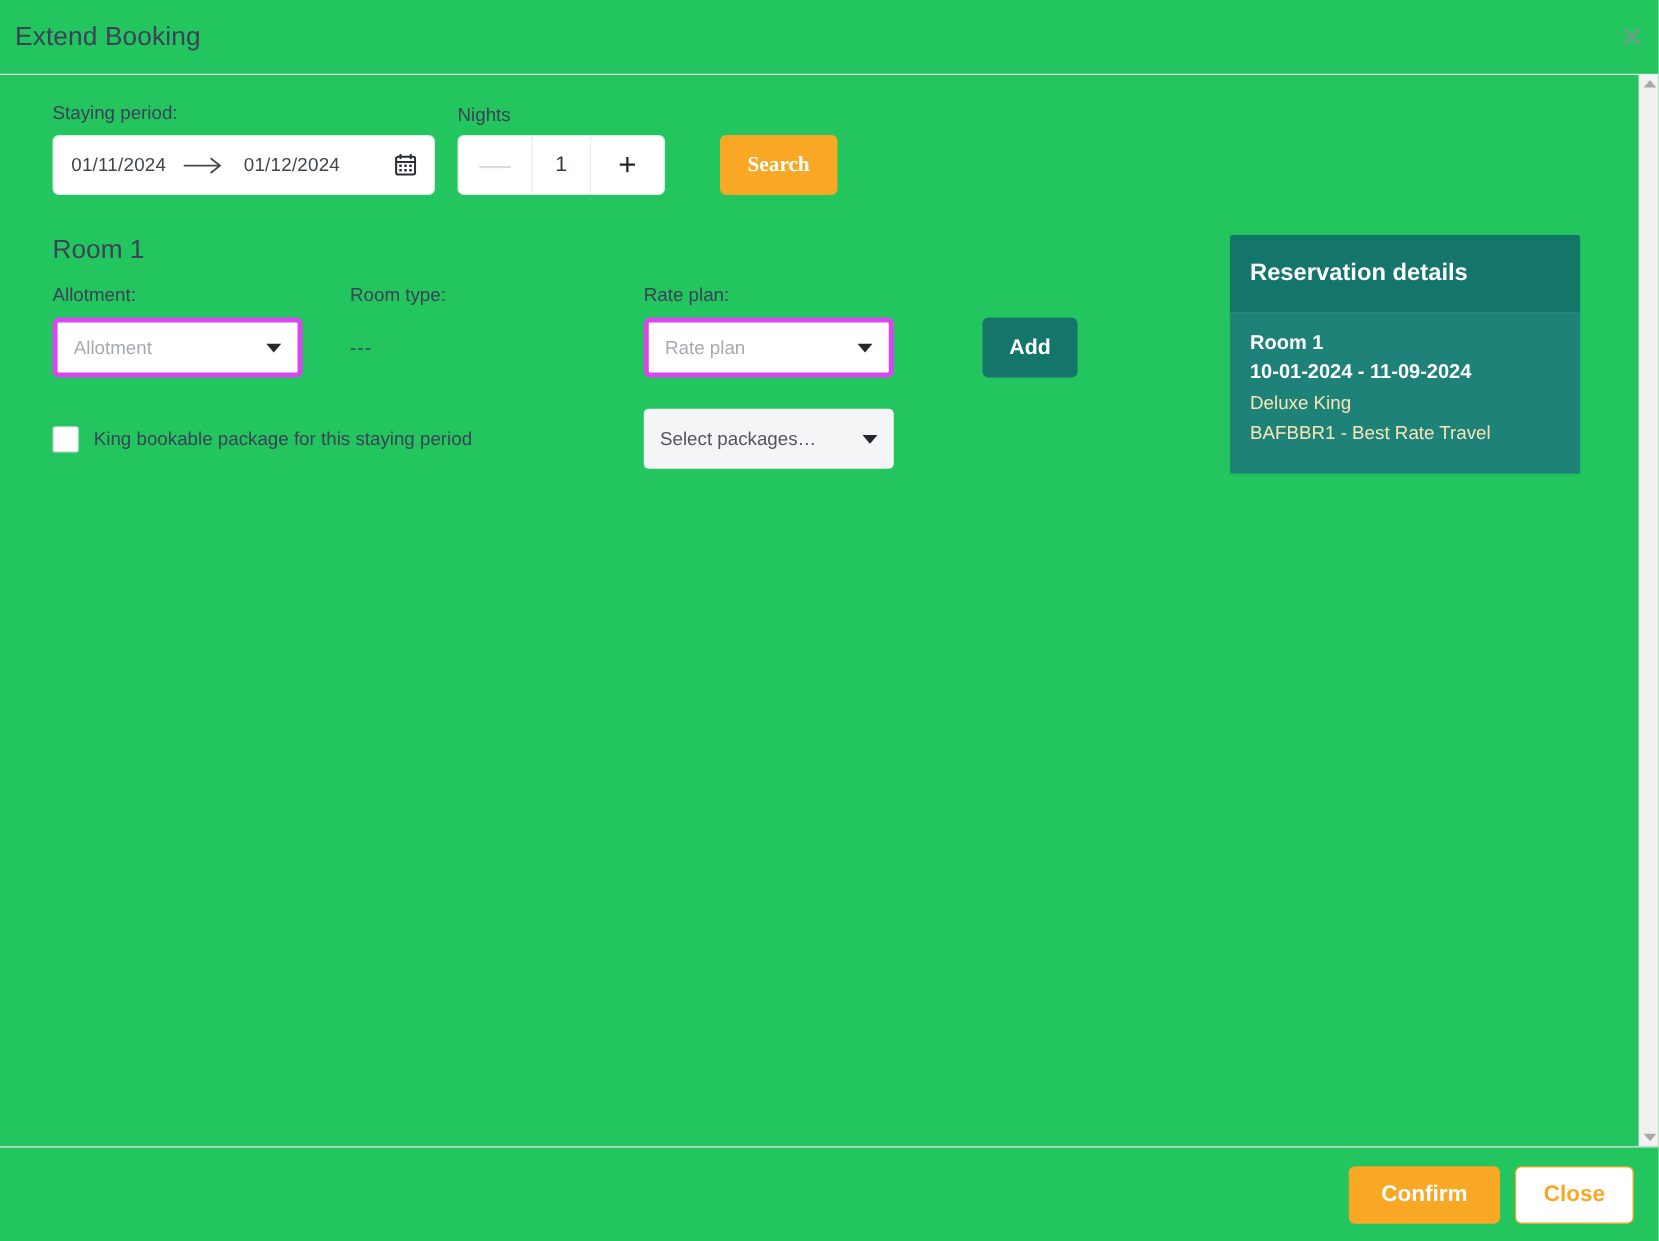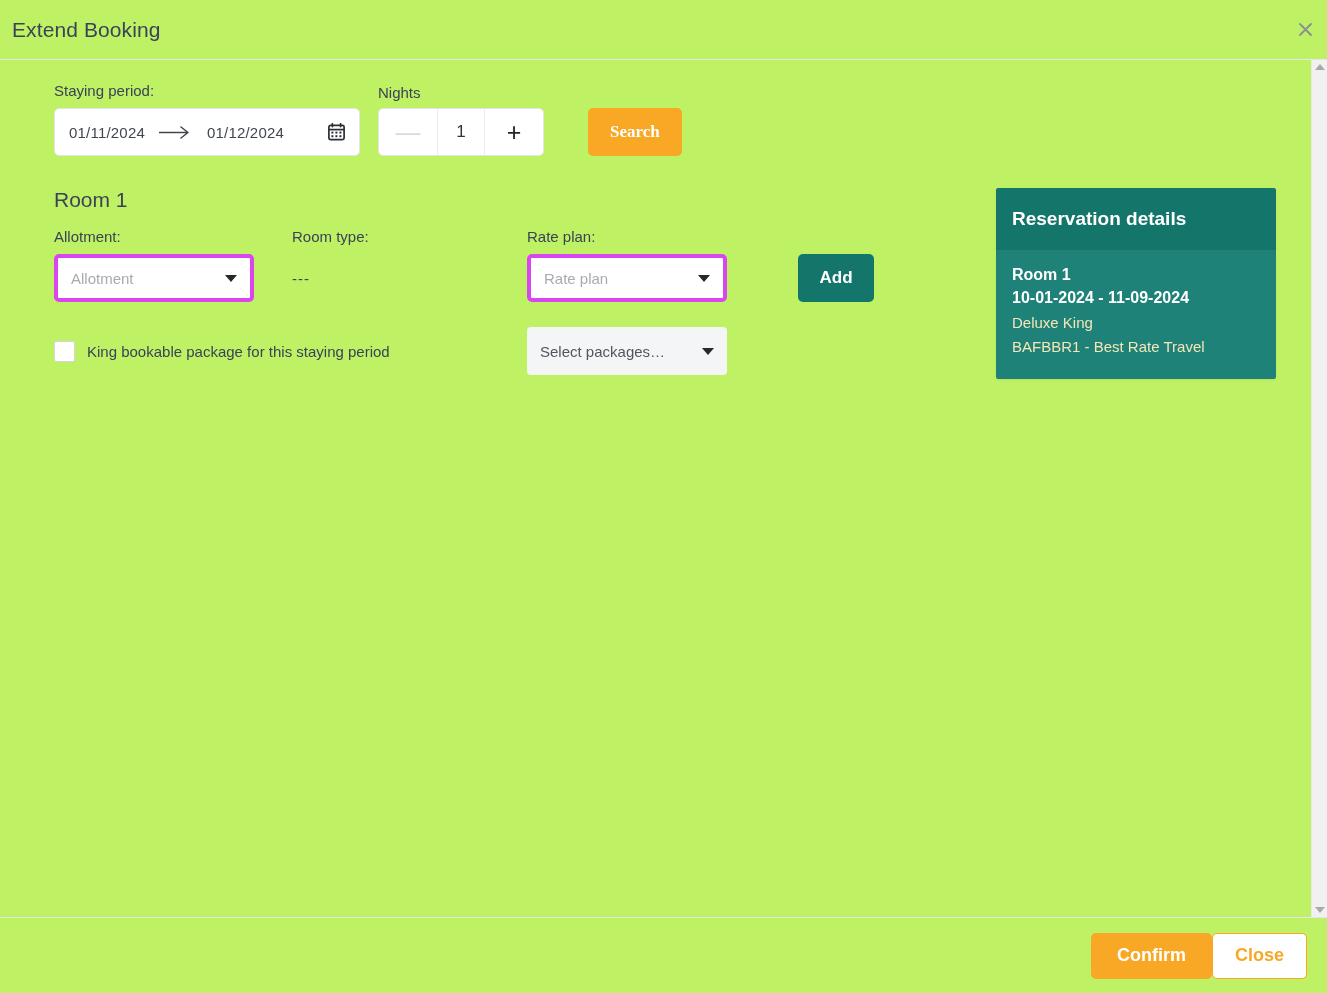--- a/index.html
+++ b/index.html
@@ -7,21 +7,21 @@
     margin: 0; padding: 0;
     width: 1327px; height: 993px;
     background: #ffffff;
     font-family: "Liberation Sans", sans-serif;
     overflow: hidden;
   }
   .modal {
     position: relative;
     width: 1327px;
     height: 993px;
-    background: #bef264;
+    background: #22c55e;
     display: flex;
     flex-direction: column;
   }
 
   
   .modal-header {
     position: relative;
     height: 60px;
     flex: 0 0 60px;
     border-bottom: 1px solid #e3e5e8;
@@ -50,21 +50,21 @@
 
   
   .modal-body {
     position: relative;
     flex: 1 1 auto;
     overflow: hidden;
     padding: 0;
   }
   .body-inner {
     position: absolute;
-    top: 0; left: 12px;
+    top: 0; left: 0;
     width: 1311px;
     height: 100%;
     padding: 22px 0 0 0;
   }
 
   
   .search-row {
     display: flex;
     align-items: flex-end;
     padding-left: 42px;
@@ -309,20 +309,21 @@
   }
 
   
   .modal-footer {
     flex: 0 0 76px;
     border-top: 1px solid #e3e5e8;
     display: flex;
     align-items: center;
     justify-content: flex-end;
     padding-right: 20px;
+    gap: 12px;
   }
   .btn-confirm {
     height: 46px;
     padding: 0 26px;
     background: #f9a825;
     color: #ffffff;
     border: none;
     border-radius: 5px;
     font-size: 18px;
     font-weight: bold;

